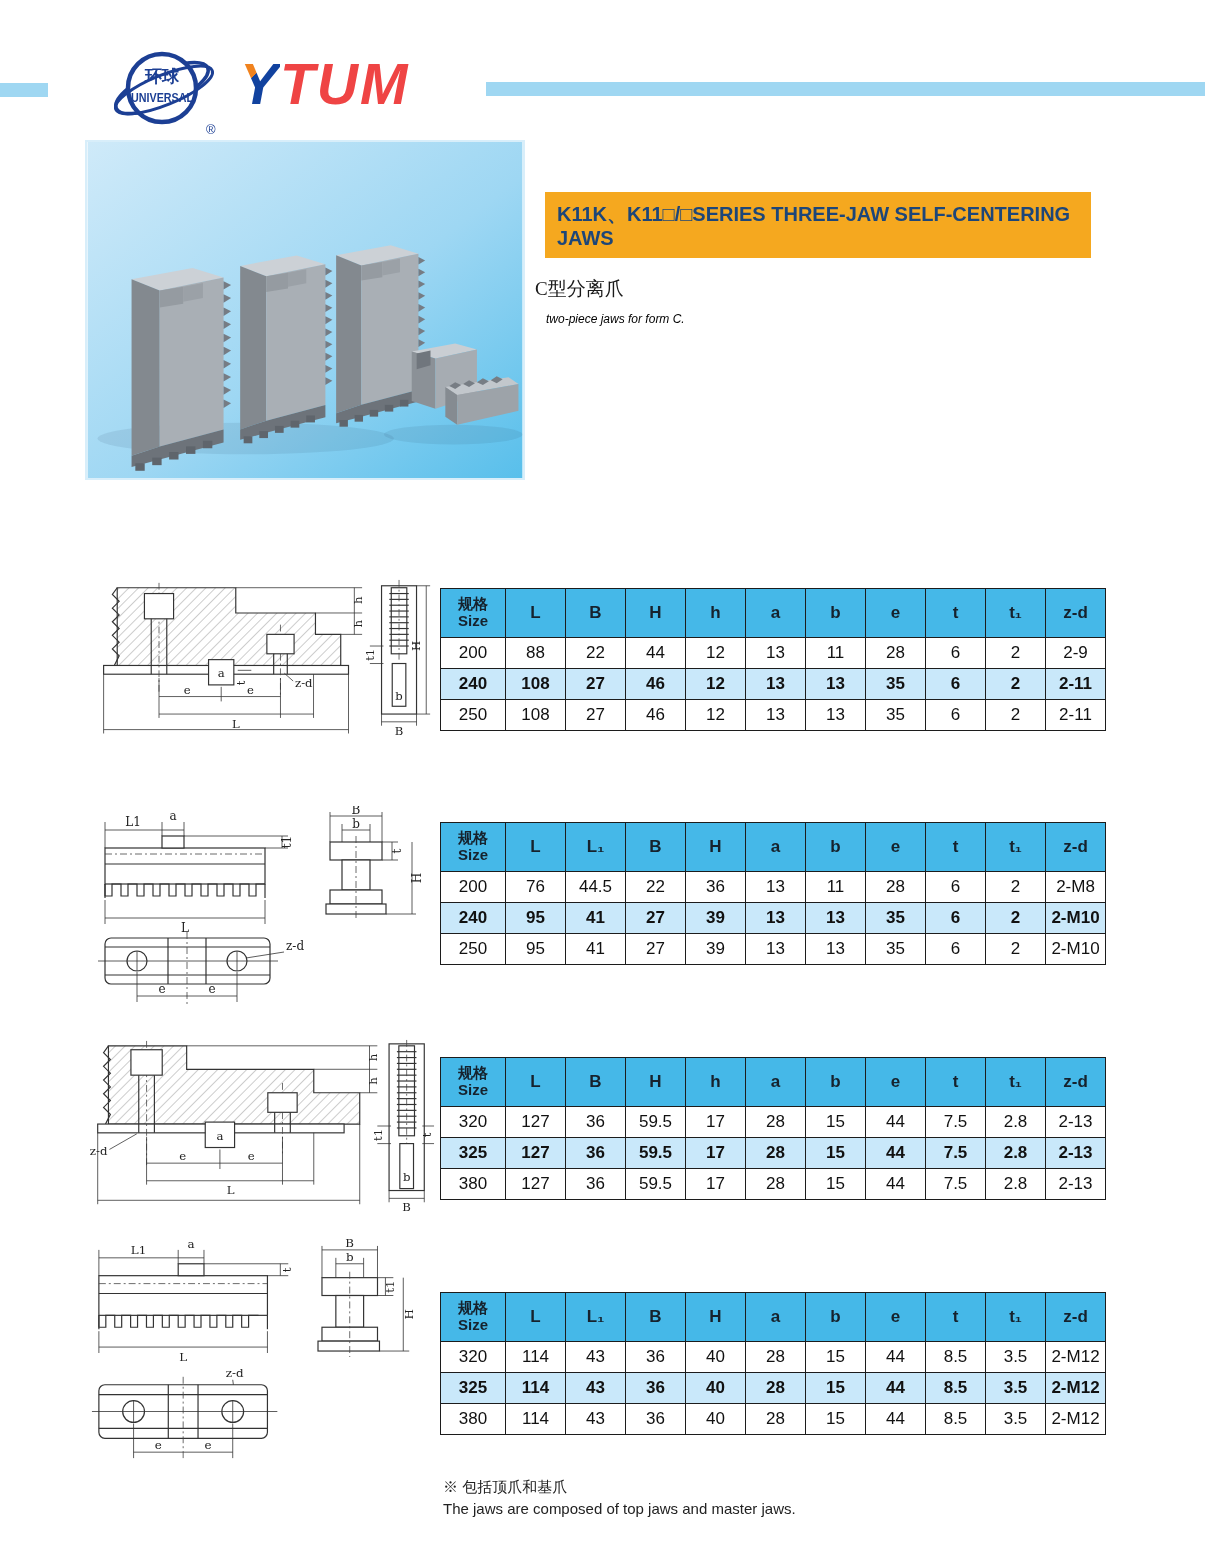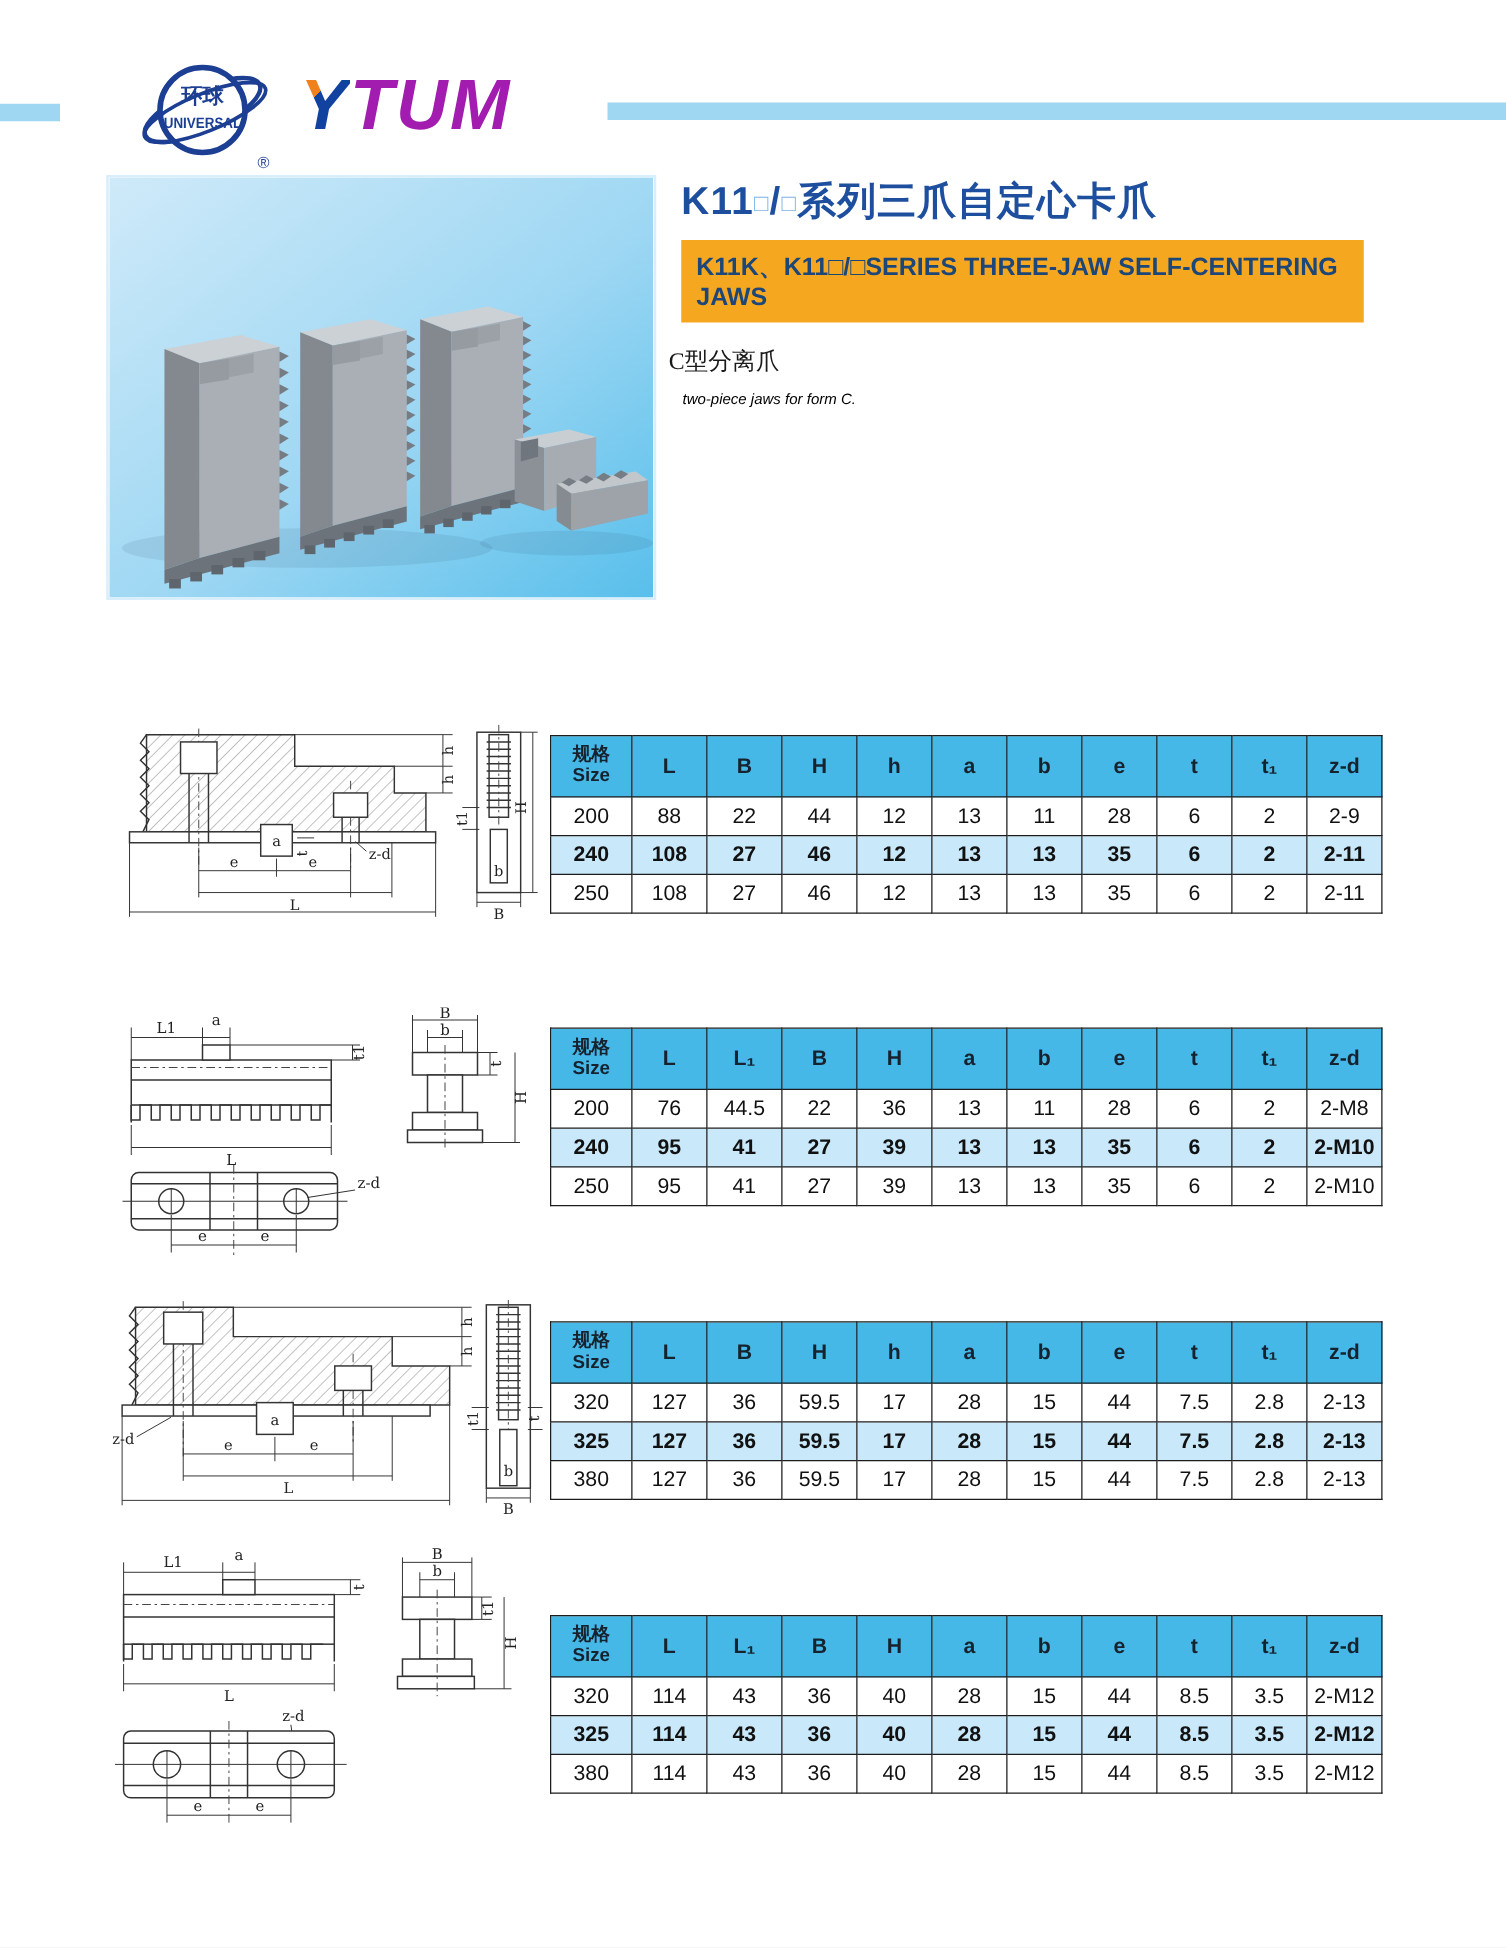--- a/index.html
+++ b/index.html
@@ -15,21 +15,21 @@
   .logo-svg { position:absolute; left:108px; top:42px; width:132px; height:96px; }
   .wordmark {
     position:absolute; left:240px; top:56px;
     font-style:italic; font-weight:900; font-size:57px; line-height:1;
     letter-spacing:2px; white-space:nowrap;
   }
   .wm-y {
     background:linear-gradient(135deg,#f0821e 0%,#f0821e 36%,#11429f 36%);
     -webkit-background-clip:text; background-clip:text; color:transparent;
   }
-  .wm-rest { color:#a21caf; }
+  .wm-rest { color:#ef4444; }
   
   .photo { position:absolute; left:85px; top:140px; width:440px; height:340px;
            border:2px solid #d8eefa; box-sizing:border-box; }
   .photo svg { display:block; width:100%; height:100%; }
   
   .page-title {
     position:absolute; left:545px; top:140px; width:600px;
     color:#1d4f9e; font-weight:700; font-size:31px; letter-spacing:1px;
     white-space:nowrap;
   }
@@ -140,21 +140,20 @@
         <polygon points="362,248 374,256 374,286 362,278" fill="#858b91"></polygon>
         <polygon points="374,256 436,245 436,272 374,286" fill="#9da3a9"></polygon>
         <polygon points="366,247 372,243 378,246 372,250" fill="#777d84"></polygon>
         <polygon points="380,245 386,241 392,244 386,248" fill="#777d84"></polygon>
         <polygon points="394,243 400,239 406,242 400,246" fill="#777d84"></polygon>
         <polygon points="408,241 414,237 420,240 414,244" fill="#777d84"></polygon>
       </g>
     </svg>
   </div>
 
-  <div class="page-title"><span>K11</span><span class="sq">□</span><span>/</span><span class="sq">□</span><span>系列三爪自定心卡爪</span></div>
 
   <div class="banner">
     <div class="banner-text">K11K、K11□/□SERIES THREE-JAW SELF-CENTERING JAWS</div>
   </div>
 
   <div class="form-cn">C型分离爪</div>
   <div class="form-en">two-piece jaws for form C.</div>
 
   <div class="drawing" id="dw1">
     <svg viewBox="0 0 355 165">
@@ -671,14 +670,18 @@
           <td>28</td>
           <td>15</td>
           <td>44</td>
           <td>8.5</td>
           <td>3.5</td>
           <td>2-M12</td>
         </tr>
       </tbody>
     </table>
 
+  <div class="footnote">
+    <p class="fn-cn">※ 包括顶爪和基爪</p>
+    <p class="fn-en">The jaws are composed of top jaws and master jaws.</p>
+  </div>
 
 </div>
 
 </body></html>

